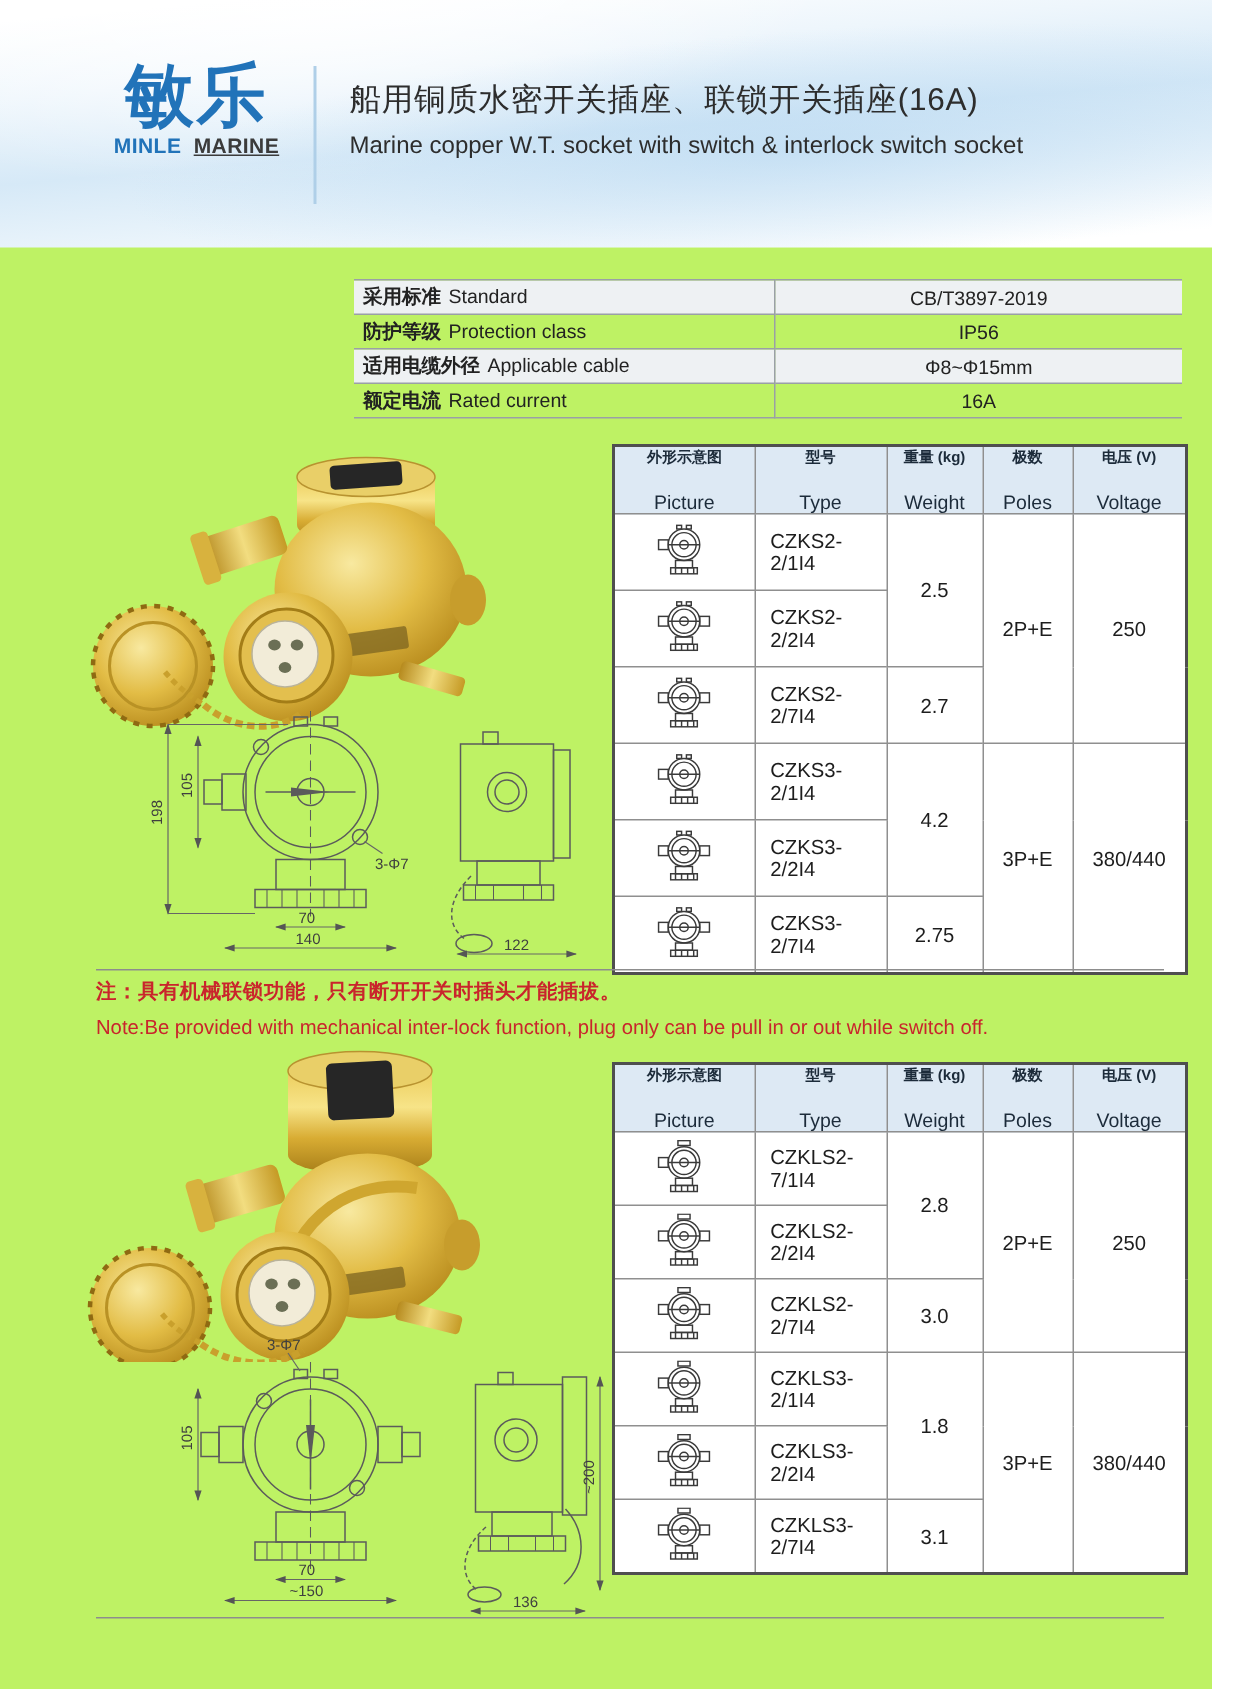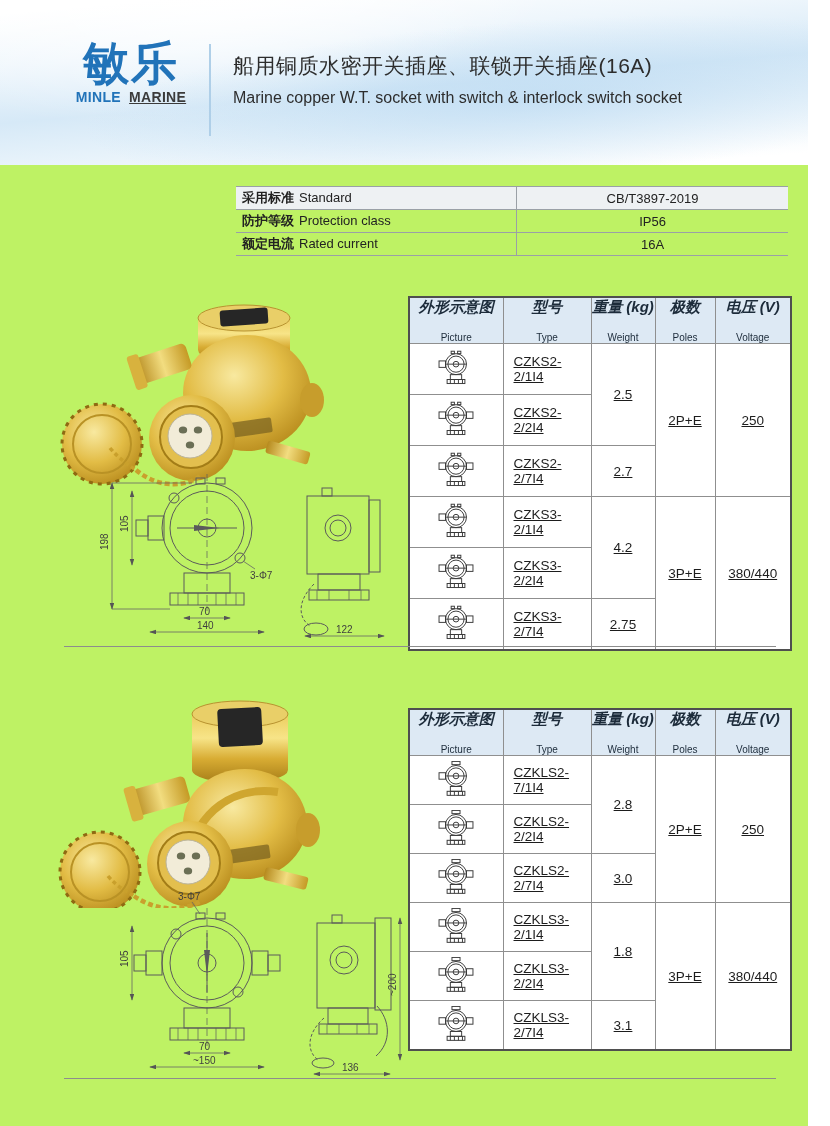--- a/index.html
+++ b/index.html
@@ -32,23 +32,23 @@
   .specs td.lbl{width:274px;padding-left:6px;border-right:1px solid #9aa0a6;}
   .specs .cn{font-weight:bold;color:#222;}
   .specs .en{color:#222;margin-left:5px;}
   .specs td.val{text-align:center;color:#222;}
 
   
   .prod{position:absolute;border-collapse:collapse;background:#fff;table-layout:fixed;border:2px solid #4f4f4f;}
   .prod.t1{left:408px;top:296px;}
   .prod.t2{left:408px;top:708px;}
   .prod th{background:#dde9f4;border:1px solid #8f8f8f;font-weight:normal;color:#1c2b3a;height:40px;padding:0;}
-  .prod th .cn{font-weight:bold;font-size:15px;font-style:italic;}
-  .prod th .en{font-size:10px;margin-top:15px;}
-  .prod td{border:1px solid #8f8f8f;font-size:13.5px;color:#1d1d1d;text-align:center;padding:0;text-decoration:underline;}
+  .prod th .cn{font-weight:bold;font-size:10px;}
+  .prod th .en{font-size:13px;margin-top:15px;}
+  .prod td{border:1px solid #8f8f8f;font-size:13.5px;color:#1d1d1d;text-align:center;padding:0;}
   .t1 td{height:50px;}
   .t2 td{height:48px;}
   .prod td.type{text-align:left;padding-left:10px;}
   .prod td.pic svg{width:42px;height:38px;vertical-align:middle;}
   .icon-line{stroke:#3a3a3a;fill:none;stroke-width:1.2;}
   .v1 .tab-r{display:none;}
 
   
   .hr-line{position:absolute;left:64px;width:712px;height:1px;background:#8d8d8d;}
   .note{position:absolute;left:64px;top:652px;color:#c9252c;}
@@ -87,20 +87,24 @@
 
   <table class="specs">
     <tbody>
         <tr class="shade">
       <td class="lbl"><span class="cn">采用标准</span><span class="en">Standard</span></td>
       <td class="val">CB/T3897-2019</td>
     </tr>
     <tr>
       <td class="lbl"><span class="cn">防护等级</span><span class="en">Protection class</span></td>
       <td class="val">IP56</td>
+    </tr>
+    <tr class="shade">
+      <td class="lbl"><span class="cn">适用电缆外径</span><span class="en">Applicable cable</span></td>
+      <td class="val">Φ8~Φ15mm</td>
     </tr>
     <tr>
       <td class="lbl"><span class="cn">额定电流</span><span class="en">Rated current</span></td>
       <td class="val">16A</td>
     </tr>
   </tbody>
     </table>
 
   <svg class="photo" style="left:40px;top:288px;" width="362" height="200" viewBox="0 0 362 200">
     <defs>
@@ -373,20 +377,24 @@
                 <line x1="34" y1="36" x2="34" y2="41"></line>
               </g>
             </svg></td>
         <td class="type">CZKS3-2/7I4</td>
         <td>2.75</td>
       </tr>
     </tbody>
   </table>
 
   <div class="hr-line" style="top:646px;"></div>
+  <div class="note">
+    <div class="note-cn">注：具有机械联锁功能，只有断开开关时插头才能插拔。</div>
+    <div class="note-en">Note:Be provided with mechanical inter-lock function, plug only can be pull in or out while switch off.</div>
+  </div>
 
   <svg class="photo" style="left:40px;top:696px;" width="362" height="212" viewBox="0 0 362 212">
     <g>
       <path d="M152,18 L152,74 A48,13 0 0 0 248,74 L248,18 Z" fill="url(#goldV)"></path>
       <ellipse cx="200" cy="18" rx="48" ry="13" fill="#e9cf68" stroke="#b89330" stroke-width="1"></ellipse>
       <rect x="178" y="12" width="44" height="38" rx="4" fill="#262626" transform="rotate(-3 200 30)"></rect>
       <ellipse cx="205" cy="128" rx="62" ry="55" fill="url(#goldR)"></ellipse>
       <ellipse cx="268" cy="134" rx="12" ry="17" fill="#c79d2c"></ellipse>
       <g transform="rotate(-16 122 98)">
         <rect x="92" y="86" width="56" height="27" rx="5" fill="url(#goldH)"></rect>

